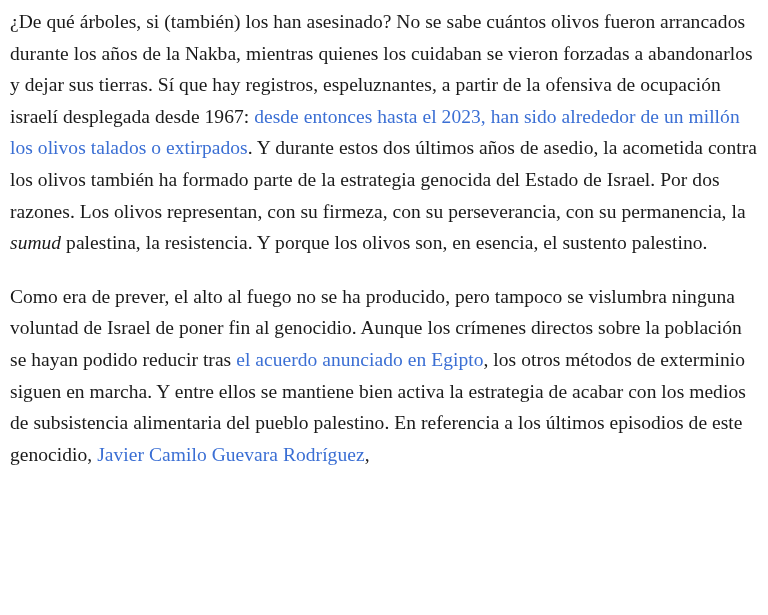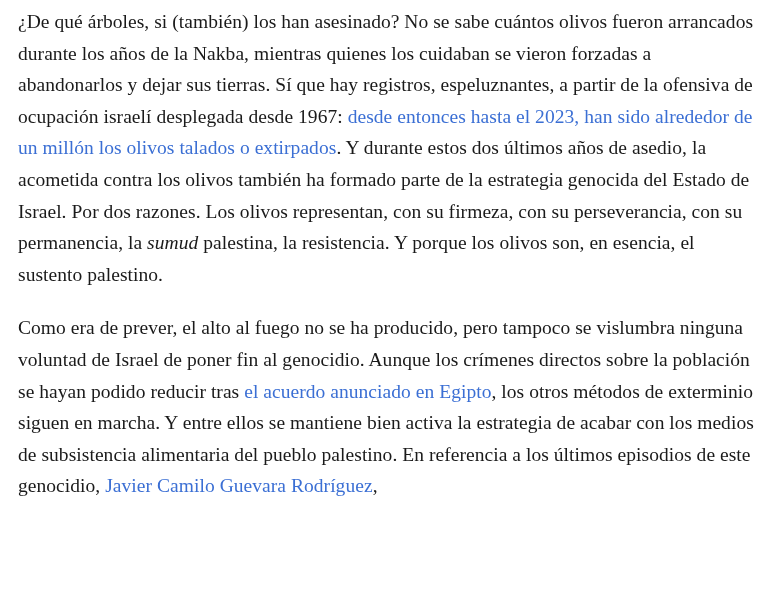--- a/index.html
+++ b/index.html
@@ -8,21 +8,21 @@
     background: #ffffff;
   }
   body {
     width: 768px;
     height: 615px;
     overflow: hidden;
     font-family: "Liberation Serif", "DejaVu Serif", serif;
     color: #1a1a1a;
   }
   #article {
-    padding: 6px 10px 0 18px;
+    padding: 6px 10px 0 10px;
     box-sizing: border-box;
   }
   p.para {
     font-size: 19.5px;
     line-height: 31.6px;
     margin: 0 0 22px 0;
     text-align: left;
     color: #1a1a1a;
     letter-spacing: 0.05px;
   }

